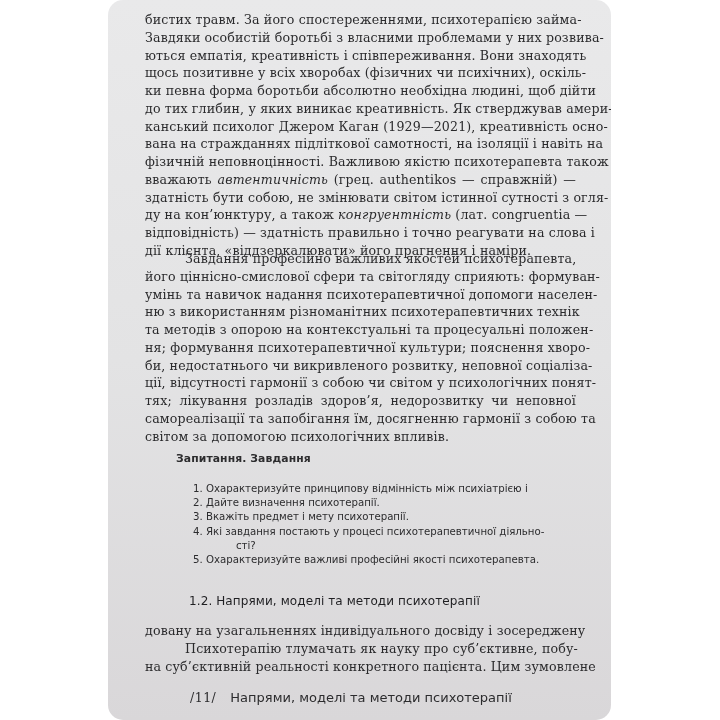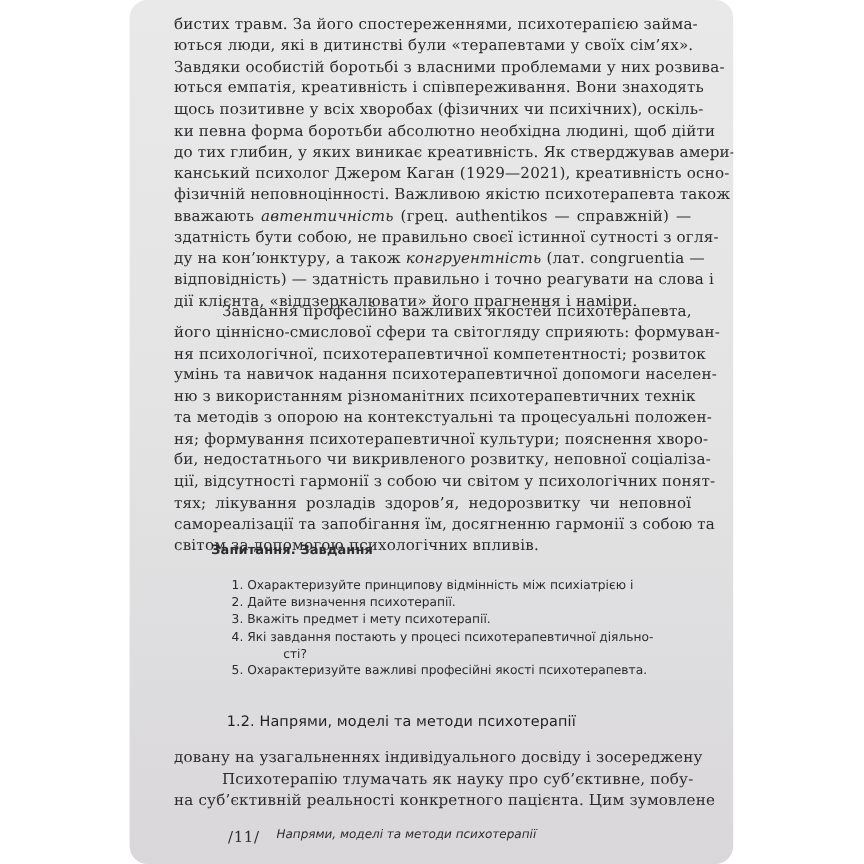--- a/index.html
+++ b/index.html
@@ -100,50 +100,48 @@
       color: #2c2c2e;
     }
     .page-number {
       font-family: "DejaVu Serif", "Liberation Serif", serif;
       font-size: 12.5px;
       letter-spacing: 0.5px;
       margin-right: 14px;
     }
     .running-title {
       font-family: "DejaVu Sans", "Liberation Sans", sans-serif;
-      font-size: 10px;
-      font-style: italic;
+      font-size: 13px;
     }
   </style>
 </head>
 <body>
 
 <div class="page">
 
   <div class="body-text" id="para1">
     <span class="line">бистих травм. За його спостереженнями, психотерапією займа-</span>
-    <span class="line">ються люди, які в дитинстві були «терапевтами у своїх сім’ях».</span>
     <span class="line">Завдяки особистій боротьбі з власними проблемами у них розвива-</span>
     <span class="line">ються емпатія, креативність і співпереживання. Вони знаходять</span>
     <span class="line">щось позитивне у всіх хворобах (фізичних чи психічних), оскіль-</span>
     <span class="line">ки певна форма боротьби абсолютно необхідна людині, щоб дійти</span>
     <span class="line">до тих глибин, у яких виникає креативність. Як стверджував амери-</span>
     <span class="line">канський психолог Джером Каган (1929—2021), креативність осно-</span>
+    <span class="line">вана на стражданнях підліткової самотності, на ізоляції і навіть на</span>
     <span class="line">фізичній неповноцінності. Важливою якістю психотерапевта також</span>
     <span class="line"><span>вважають </span><i>автентичність</i><span> (грец. authentikos — справжній) —</span></span>
-    <span class="line">здатність бути собою, не правильно своєї істинної сутності з огля-</span>
+    <span class="line">здатність бути собою, не змінювати світом істинної сутності з огля-</span>
     <span class="line"><span>ду на кон’юнктуру, а також </span><i>конгруентність</i><span> (лат. congruentia —</span></span>
     <span class="line">відповідність) — здатність правильно і точно реагувати на слова і</span>
     <span class="line last">дії клієнта, «віддзеркалювати» його прагнення і наміри.</span>
   </div>
 
   <div class="body-text" id="para2">
     <span class="line indent">Завдання професійно важливих якостей психотерапевта,</span>
     <span class="line">його ціннісно-смислової сфери та світогляду сприяють: формуван-</span>
-    <span class="line">ня психологічної, психотерапевтичної компетентності; розвиток</span>
     <span class="line">умінь та навичок надання психотерапевтичної допомоги населен-</span>
     <span class="line">ню з використанням різноманітних психотерапевтичних технік</span>
     <span class="line">та методів з опорою на контекстуальні та процесуальні положен-</span>
     <span class="line">ня; формування психотерапевтичної культури; пояснення хворо-</span>
     <span class="line">би, недостатнього чи викривленого розвитку, неповної соціаліза-</span>
     <span class="line">ції, відсутності гармонії з собою чи світом у психологічних понят-</span>
     <span class="line">тях; лікування розладів здоров’я, недорозвитку чи неповної</span>
     <span class="line">самореалізації та запобігання їм, досягненню гармонії з собою та</span>
     <span class="line last">світом за допомогою психологічних впливів.</span>
   </div>

